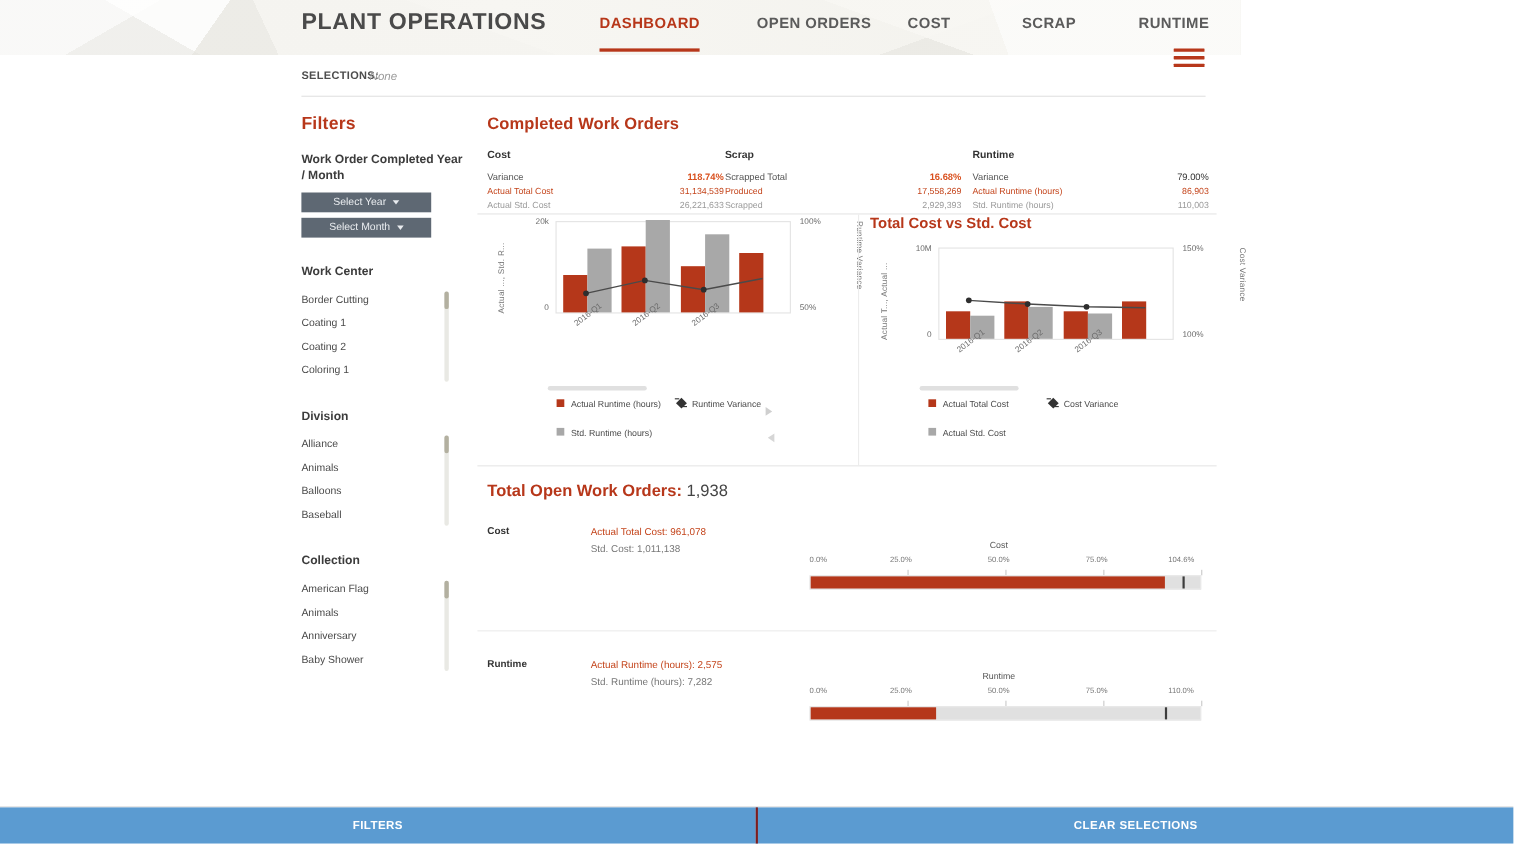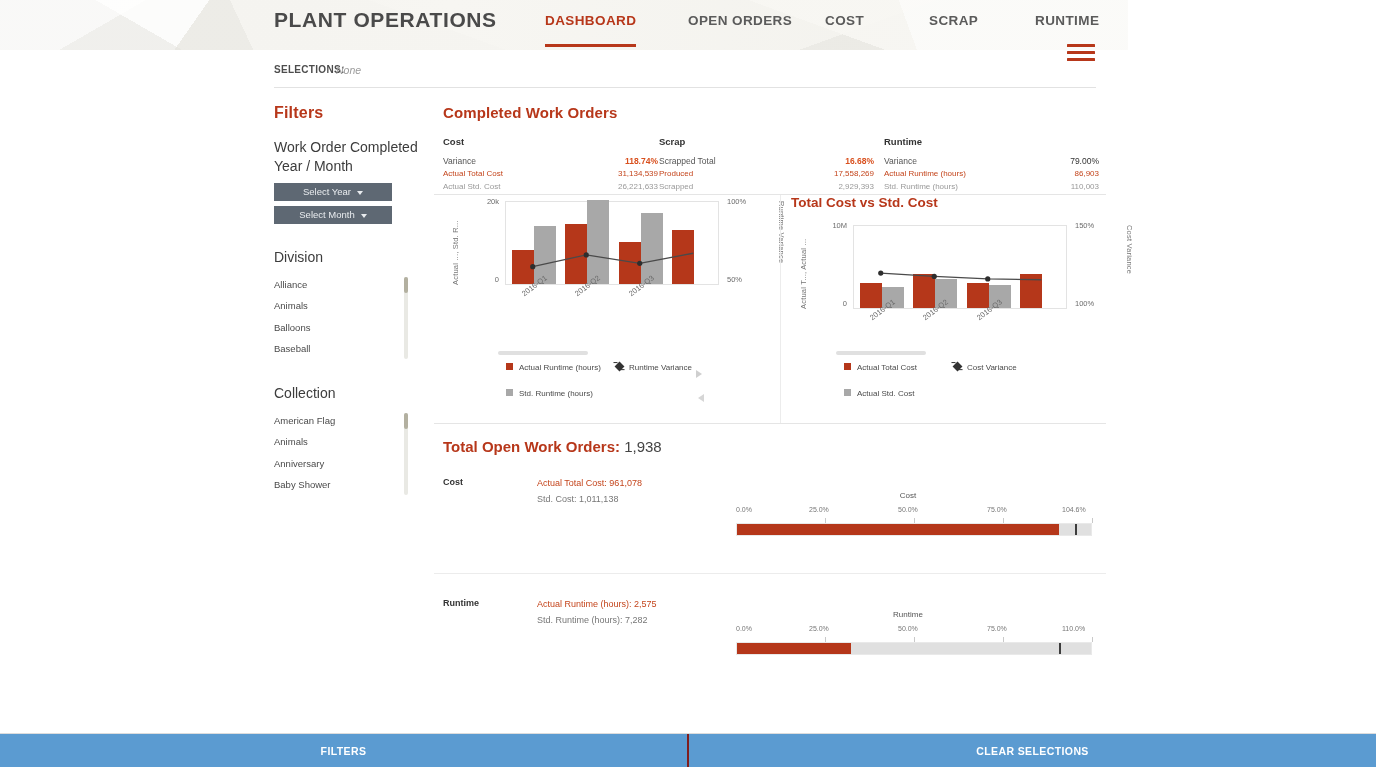--- a/index.html
+++ b/index.html
@@ -77,21 +77,21 @@
   }
 
   
   .sidebar { position: absolute; left: 274px; top: 104px; width: 150px; }
   .sb-title {
     font-size: 16px; font-weight: 700; color: #b7371a; letter-spacing: .2px;
     margin-bottom: 16px;
   }
   .sb-group { margin-bottom: 10px; position: relative; }
   .sb-head {
-    font-size: 14px; font-weight: 400; color: #3c3c3c; line-height: 1.35;
+    font-size: 11px; font-weight: 700; color: #3c3c3c; line-height: 1.35;
     margin-bottom: 7px;
   }
   .sb-btn {
     display: block; width: 118px; height: 18px; margin-bottom: 5px;
     background: #5e6873; border: none; color: #e9ecef;
     font-family: "Liberation Sans", sans-serif;
     font-size: 9.5px; cursor: pointer; position: relative;
   }
   .sb-btn .caret {
     display: inline-block; margin-left: 6px;
@@ -268,20 +268,32 @@
     <div class="sb-group">
       <div class="sb-head">Work Order Completed Year / Month</div>
       <button class="sb-btn">
         <span>Select Year</span><span class="caret"></span>
       </button>
       <button class="sb-btn">
         <span>Select Month</span><span class="caret"></span>
       </button>
     </div>
     <div id="sb-groups">
+        <div class="sb-group" style="margin-top: 24px;">
+          <div class="sb-head">Work Center</div>
+          <div class="sb-list">
+            <div class="sb-item">Border Cutting</div>
+            <div class="sb-item">Coating 1</div>
+            <div class="sb-item">Coating 2</div>
+            <div class="sb-item">Coloring 1</div>
+            <div class="sb-scroll" style="height: 82px;">
+              <i></i>
+            </div>
+          </div>
+        </div>
         <div class="sb-group" style="margin-top: 24px;">
           <div class="sb-head">Division</div>
           <div class="sb-list">
             <div class="sb-item">Alliance</div>
             <div class="sb-item">Animals</div>
             <div class="sb-item">Balloons</div>
             <div class="sb-item">Baseball</div>
             <div class="sb-scroll" style="height: 82px;">
               <i></i>
             </div>

